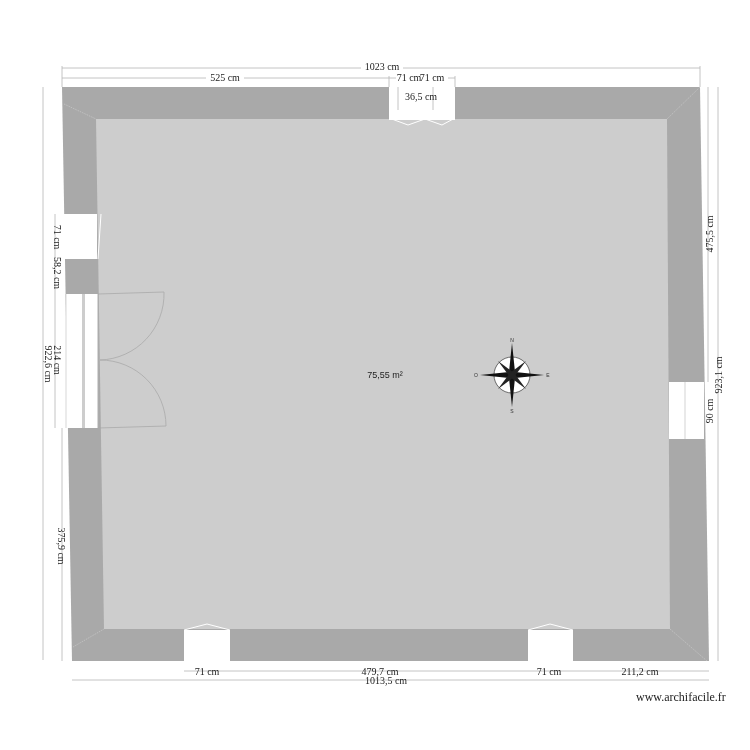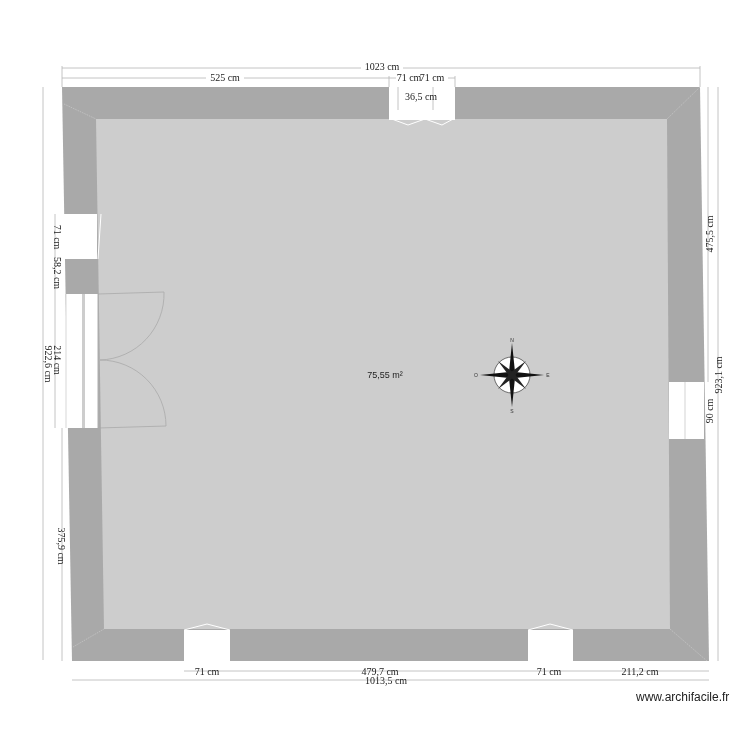--- a/index.html
+++ b/index.html
@@ -1,21 +1,21 @@
 <!DOCTYPE html>
 <html><head>
   <meta charset="utf-8">
   <style>
     html, body { margin: 0; padding: 0; background: #ffffff; }
     body { width: 750px; height: 750px; position: relative; overflow: hidden; font-family: "Liberation Serif", serif; }
     #plan { position: absolute; left: 0; top: 0; width: 750px; height: 750px; }
     .dim-text { font-family: "Liberation Serif", serif; font-size: 10px; fill: #222; }
     .area-text { font-family: "Liberation Sans", sans-serif; font-size: 9px; fill: #222; }
     .dim-line { stroke: #b5b5b5; stroke-width: 0.8; fill: none; }
-    .watermark { position: absolute; left: 636px; top: 690px; font-family: Liberation Sans, sans-serif; font-size: 12px; color: #222; }
+    .watermark { position: absolute; left: 636px; top: 690px; font-family: Liberation Serif, serif; font-size: 12px; color: #222; }
   </style>
 </head>
 <body>
 
 <svg id="plan" viewBox="0 0 750 750" xmlns="http://www.w3.org/2000/svg">
 
   <polygon points="62,87 700,87 709,661 72,661" fill="#a9a9a9"></polygon>
 
   <polygon points="96,119 667,119 670,629 104,629" fill="#cdcdcd"></polygon>
 

